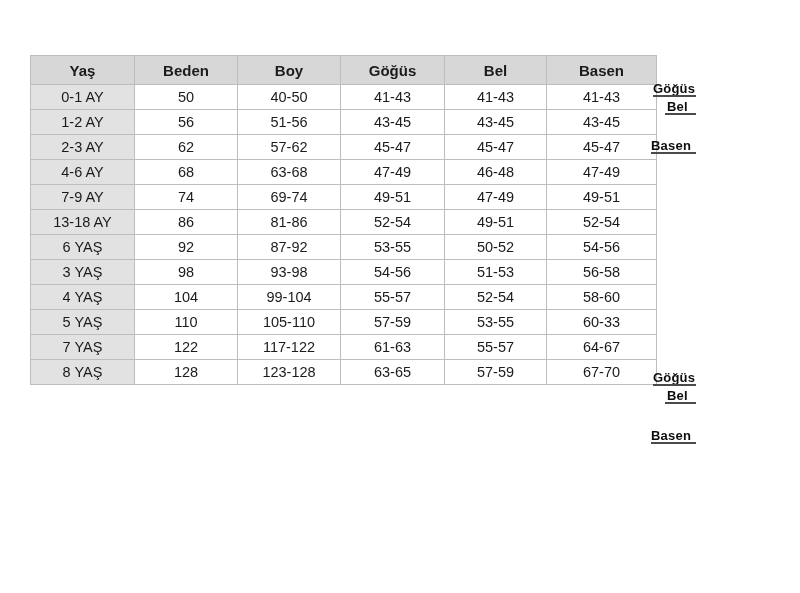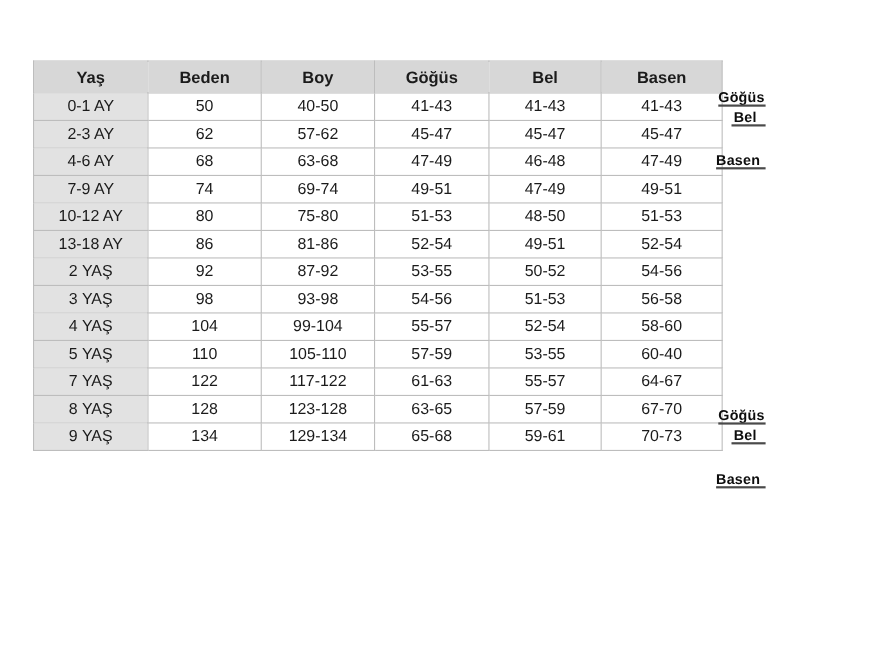--- a/index.html
+++ b/index.html
@@ -87,20 +87,28 @@
     <tbody>
     <tr>
       <td class="c-yas">0-1 AY</td>
       <td>50</td>
       <td>40-50</td>
       <td>41-43</td>
       <td>41-43</td>
       <td>41-43</td>
     </tr>
 
+    <tr>
+      <td class="c-yas">1-2 AY</td>
+      <td>56</td>
+      <td>51-56</td>
+      <td>43-45</td>
+      <td>43-45</td>
+      <td>43-45</td>
+    </tr>
 
     <tr>
       <td class="c-yas">2-3 AY</td>
       <td>62</td>
       <td>57-62</td>
       <td>45-47</td>
       <td>45-47</td>
       <td>45-47</td>
     </tr>
 
@@ -115,40 +123,32 @@
 
     <tr>
       <td class="c-yas">7-9 AY</td>
       <td>74</td>
       <td>69-74</td>
       <td>49-51</td>
       <td>47-49</td>
       <td>49-51</td>
     </tr>
 
-    <tr>
-      <td class="c-yas">10-12 AY</td>
-      <td>80</td>
-      <td>75-80</td>
-      <td>51-53</td>
-      <td>48-50</td>
-      <td>51-53</td>
-    </tr>
 
     <tr>
       <td class="c-yas">13-18 AY</td>
       <td>86</td>
       <td>81-86</td>
       <td>52-54</td>
       <td>49-51</td>
       <td>52-54</td>
     </tr>
 
     <tr>
-      <td class="c-yas">2 YAŞ</td>
+      <td class="c-yas">6 YAŞ</td>
       <td>92</td>
       <td>87-92</td>
       <td>53-55</td>
       <td>50-52</td>
       <td>54-56</td>
     </tr>
 
     <tr>
       <td class="c-yas">3 YAŞ</td>
       <td>98</td>
@@ -166,21 +166,21 @@
       <td>52-54</td>
       <td>58-60</td>
     </tr>
 
     <tr>
       <td class="c-yas">5 YAŞ</td>
       <td>110</td>
       <td>105-110</td>
       <td>57-59</td>
       <td>53-55</td>
-      <td>60-40</td>
+      <td>60-33</td>
     </tr>
 
 
     <tr>
       <td class="c-yas">7 YAŞ</td>
       <td>122</td>
       <td>117-122</td>
       <td>61-63</td>
       <td>55-57</td>
       <td>64-67</td>
@@ -188,28 +188,20 @@
 
     <tr>
       <td class="c-yas">8 YAŞ</td>
       <td>128</td>
       <td>123-128</td>
       <td>63-65</td>
       <td>57-59</td>
       <td>67-70</td>
     </tr>
 
-    <tr>
-      <td class="c-yas">9 YAŞ</td>
-      <td>134</td>
-      <td>129-134</td>
-      <td>65-68</td>
-      <td>59-61</td>
-      <td>70-73</td>
-    </tr>
 
 
   </tbody>
   </table>
 
   <svg class="figure" style="left:686px; top:12px;" width="104" height="282" viewBox="0 0 100 280">
     <ellipse cx="50" cy="20" rx="14" ry="18.5" fill="#6fc5e3"></ellipse>
     <rect x="43" y="30" width="14" height="20" fill="#6fc5e3"></rect>
     <path d="M26,62 C26,53 33,47 41,46 L59,46 C67,47 74,53 74,62
              C74,74 72,88 71,100 C70,110 70,118 70,127 L71,143

